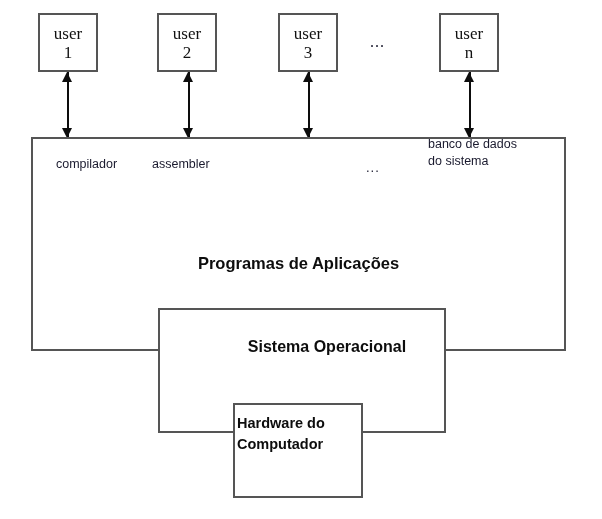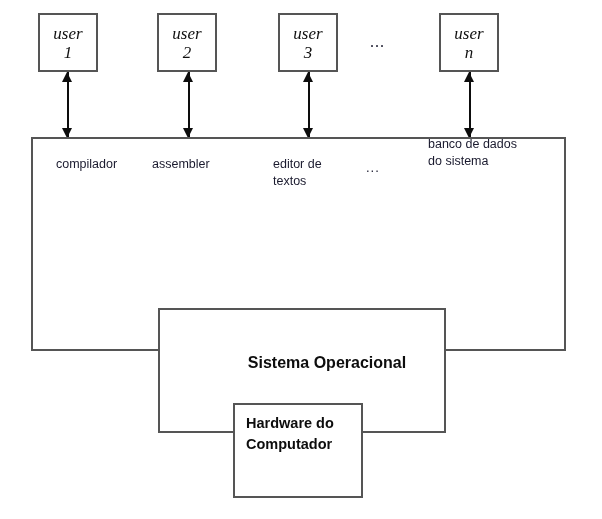--- a/index.html
+++ b/index.html
@@ -28,21 +28,20 @@
     box-sizing: border-box;
     font-family: "Liberation Serif", serif;
     font-size: 17px;
     line-height: 19px;
     color: #111111;
     display: flex;
     flex-direction: column;
     align-items: center;
     justify-content: center;
     text-align: center;
-    font-style: italic;
   }
   .user-box .ln { display: block; }
 
   
   .apps-box {
     position: absolute;
     left: 31px;
     top: 137px;
     width: 535px;
     height: 214px;
@@ -107,30 +106,29 @@
     left: 31px;
     top: 254px;
     width: 535px;
     font-size: 16.5px;
   }
   .heading-so {
     left: 158px;
     top: 338px;
     width: 338px;
     font-size: 16px;
-    margin-top: 16px;
   }
   .heading-hw {
     left: 233px;
     top: 413px;
     width: 130px;
     font-size: 14.5px;
     line-height: 21px;
     text-align: left;
-    padding-left: 13px;
+    padding-left: 4px;
     box-sizing: border-box;
     white-space: pre-line;
   }
 
   
   .arrow {
     position: absolute;
     width: 11px;
   }
   .arrow .stem {
@@ -206,26 +204,25 @@
   <div class="arrow" style="left:464px; top:72px; height:66px;">
     <div class="stem"></div>
     <div class="head up"></div>
     <div class="head down"></div>
   </div>
 
   <div class="apps-box"></div>
 
   <div class="app-label" style="left:56px; top:156px;">compilador</div>
   <div class="app-label" style="left:152px; top:156px;text-align:center;">assembler</div>
-  <div class="app-label" style="left:273px; top:156px;">editor de
-textos</div>
   <div class="ellipsis-label" style="left:366px; top:160px;">...</div>
   <div class="app-label" style="left:428px; top:136px;">banco de dados
 do sistema</div>
 
+  <div class="heading heading-apps">Programas de Aplicações</div>
 
   <div class="so-box"></div>
   <div class="heading heading-so">Sistema Operacional</div>
 
   <div class="hw-box"></div>
   <div class="heading heading-hw">Hardware do
 Computador</div>
 
 </div>
 

